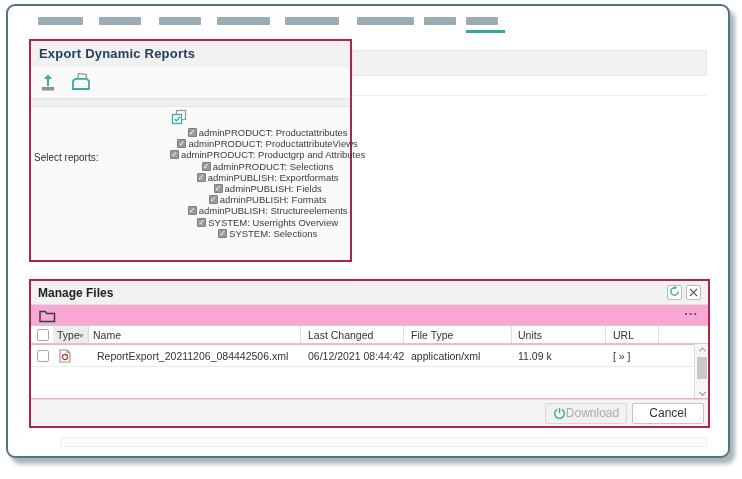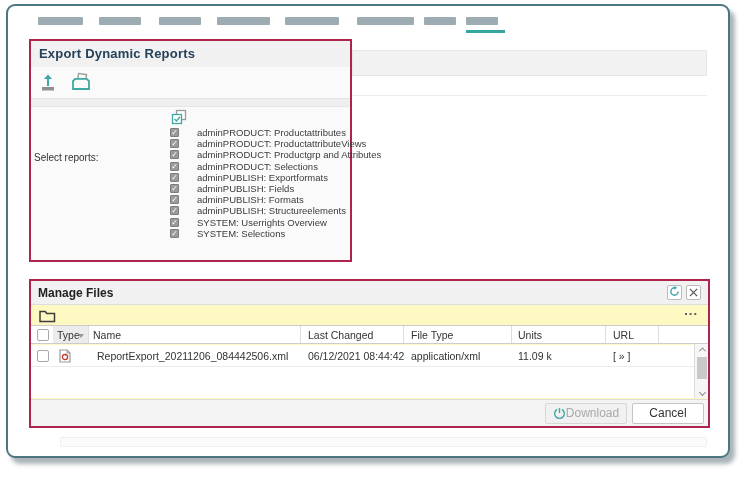--- a/index.html
+++ b/index.html
@@ -31,30 +31,30 @@
     border:2.5px solid #b0234a; background:#fafafa;
   }
   .ep-titlebar { position:absolute; left:0; right:0; top:0; height:26px; background:#f1f1f1; }
   .ep-title { position:absolute; left:8px; top:5px; font-size:13px; font-weight:bold; color:#25415a; letter-spacing:.2px; }
   .ep-toolbar { position:absolute; left:9px; top:31px; display:flex; gap:10px; align-items:flex-end; }
   .ep-graystrip { position:absolute; left:0; right:0; top:57px; height:9px; background:#efefef;
                   border-top:1px solid #e2e2e2; border-bottom:1px solid #e6e6e6; }
   .ep-select-label { position:absolute; left:3px; top:71px; font-size:10px; color:#333;margin-top:40px; }
   .ep-selectall { position:absolute; left:140px; top:68px; }
   .report-list { position:absolute; left:139px; top:86px; }
-  .report-item { display:flex; align-items:center; gap:18px; height:11.2px; }
+  .report-item { display:flex; align-items:center; gap:2px; height:11.2px;justify-content:center; }
   .mini-cb { width:9px; height:9px; background:#9b9b9b; border:1px solid #7d7d7d; border-radius:1px;
              color:#fff; font-size:8px; line-height:7px; text-align:center; flex:0 0 auto; }
   .mini-cb.checked::after { content:"\2713"; }
   .report-label { font-size:9.5px; color:#3b3b3b; white-space:nowrap; }
 
   
   .manage-panel {
     position:absolute; left:21px; top:273px; width:681px; height:149px;
-    border:2.5px solid #b0234a; background:#fef9c3;
+    border:2.5px solid #b0234a; background:#f9a8d4;
   }
   .mf-header { position:absolute; left:0; right:0; top:0; height:24px; background:#f1f1f1;
                border-bottom:1px solid #ddd; }
   .mf-title { position:absolute; left:7px; top:5px; font-size:12px; font-weight:bold; color:#222; }
   .sq-btn { position:absolute; top:4px; width:15px; height:15px; background:#fff;
             border:1px solid #bbb; border-radius:2px; display:flex; align-items:center;
             justify-content:center; padding:0; cursor:pointer; }
   .btn-refresh { right:26px; }
   .btn-close   { right:7px; }
   .mf-toolbar-folder { position:absolute; left:8px; top:28px; }

